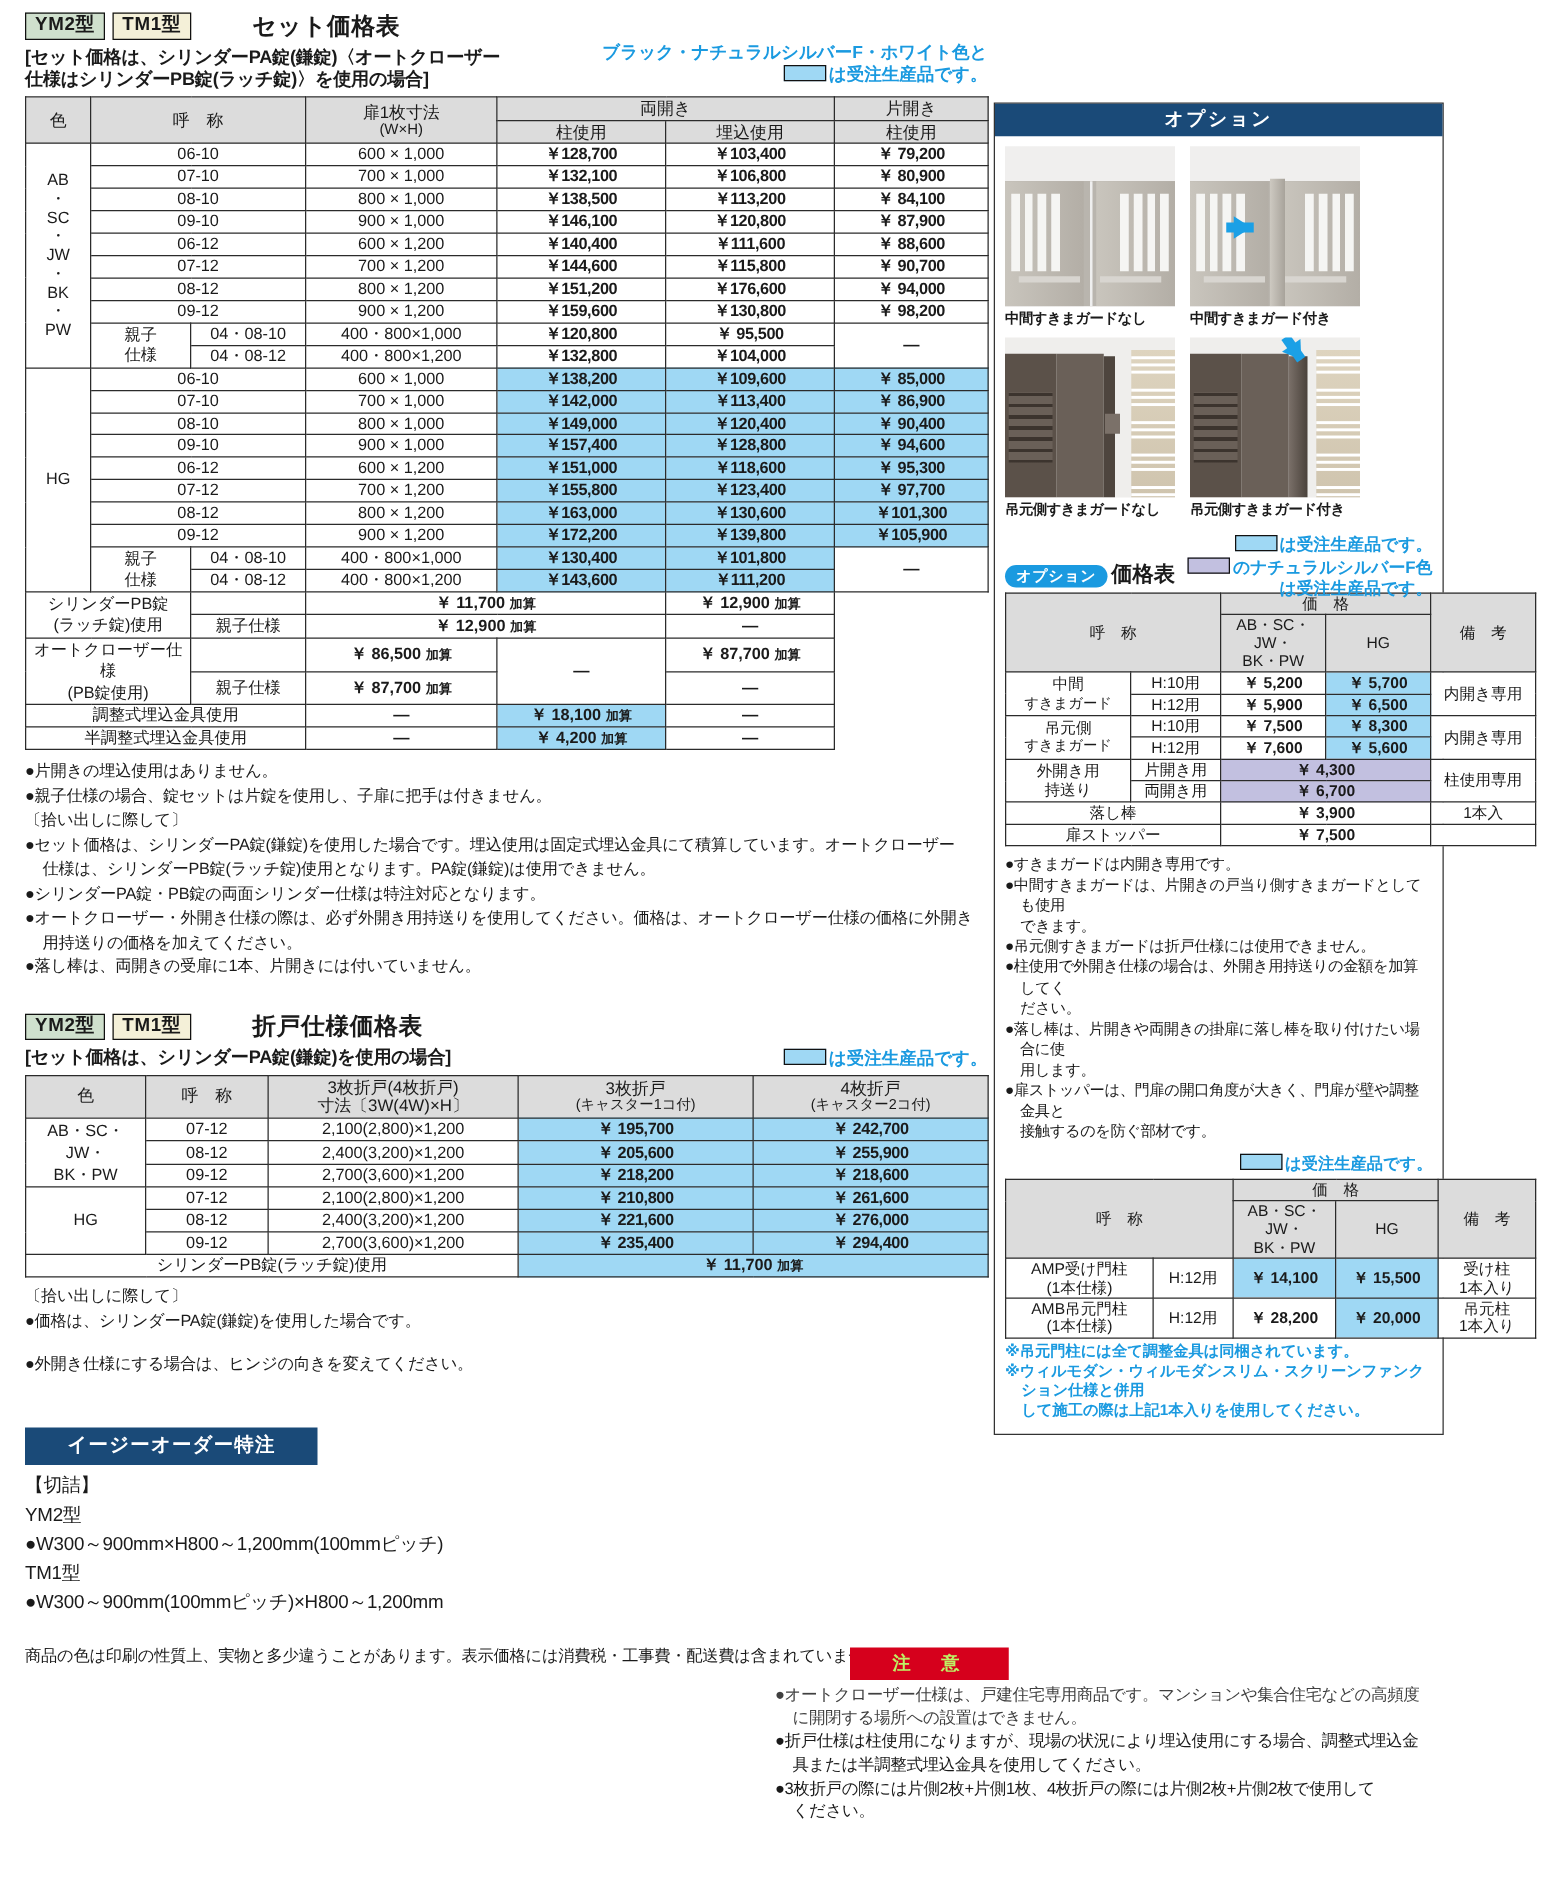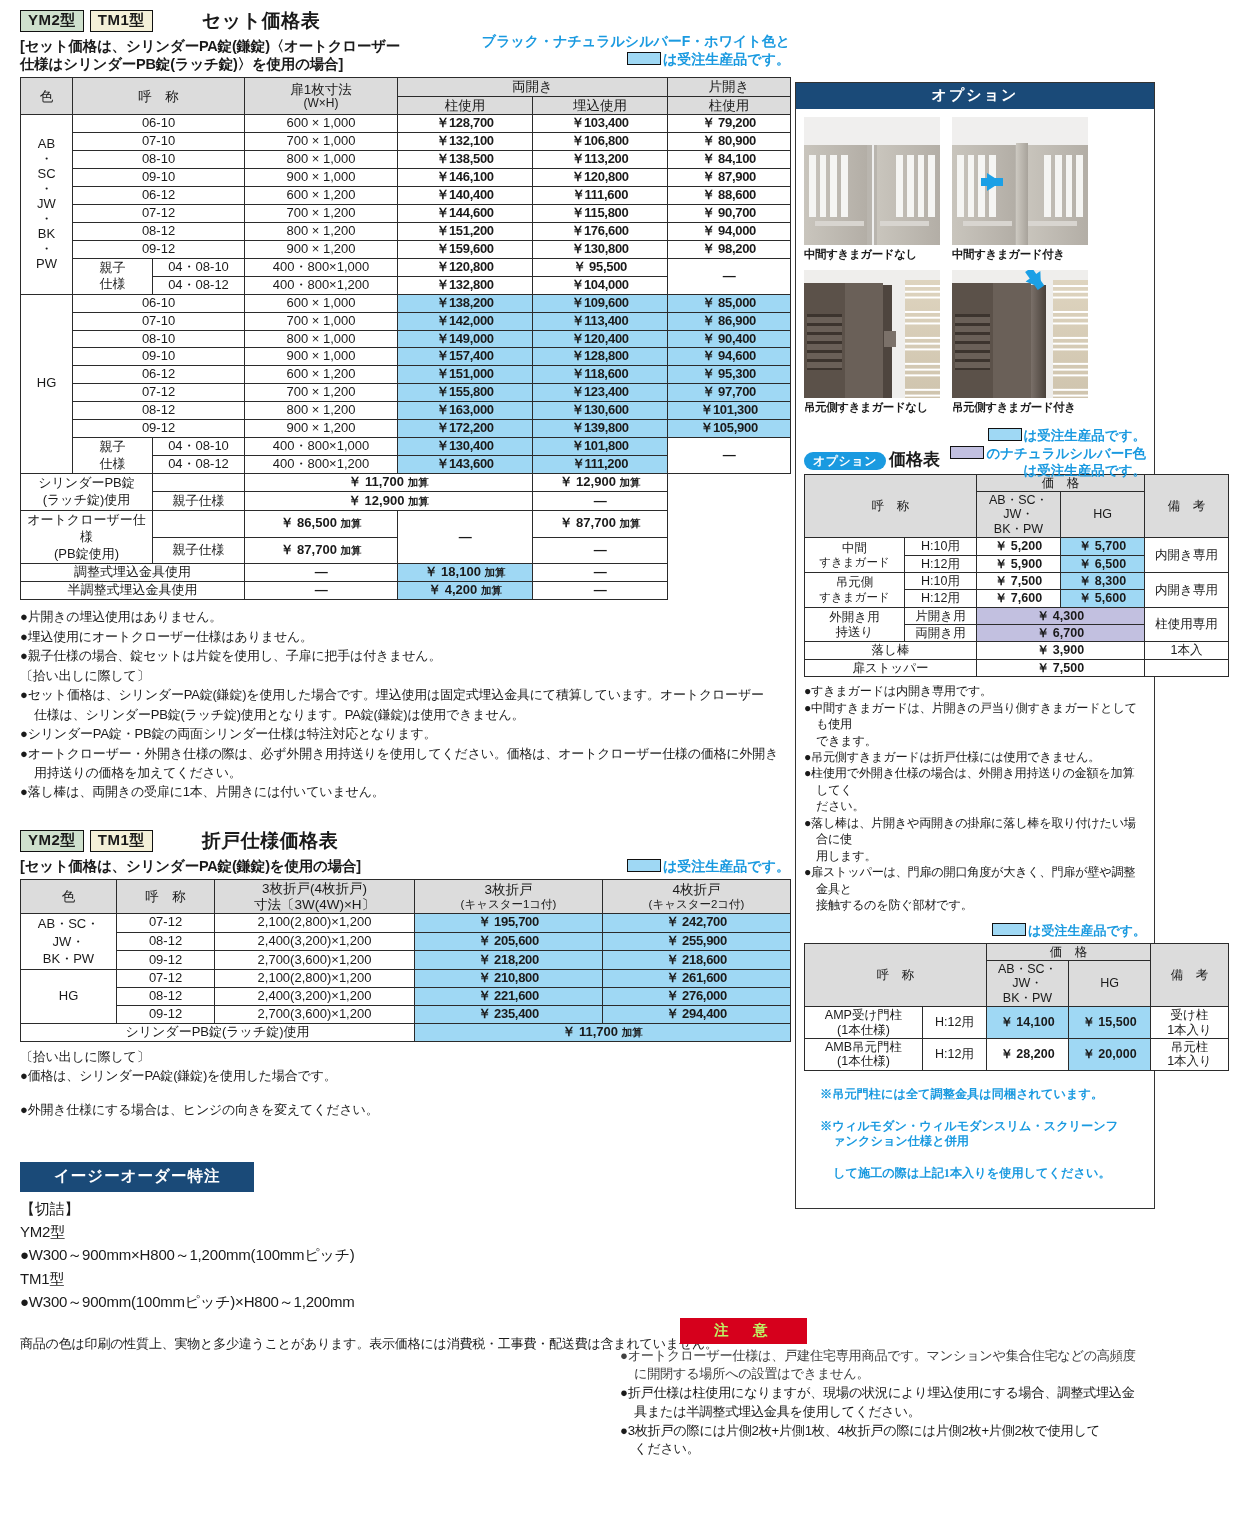--- a/index.html
+++ b/index.html
@@ -150,21 +150,21 @@
   }
   table.opt th { background: #dcdcdc; font-weight: 400; }
   .opt-price { font-weight: 700; font-size: 14px; }
   .opt-label { font-size: 12.5px; line-height: 1.2; }
 
   .opt-bullets { margin-top: 6px; font-size: 12.2px; line-height: 1.35; letter-spacing: -.3px; }
   .opt-bullets p { margin: 0; padding-left: 12px; text-indent: -12px; }
 
   .blue-note-sm { color: #1a9ae0; font-weight: 700; font-size: 13px; text-align: right; margin: 8px 0 3px 0; }
   .star-notes { color: #1a9ae0; font-weight: 700; font-size: 12.2px; line-height: 1.3; margin-top: 3px; }
-  .star-notes p { margin: 16px; padding-left: 13px; text-indent: -13px; font-family: Liberation Serif, serif; }
+  .star-notes p { margin: 0; padding-left: 13px; text-indent: -13px; }
 
   
   .easy-order-bar {
     display: inline-block; background: #1a4a78; color: #fff;
     font-weight: 700; font-size: 15.5px; letter-spacing: 1px;
     padding: 4px 34px 5px 34px;
   }
   .eo-body { font-size: 15px; line-height: 1.55; margin-top: 5px; letter-spacing: -.2px; }
   .eo-body div { margin: 0; }
 
@@ -414,21 +414,20 @@
           <td colspan="3" class="cell-name">半調整式埋込金具使用</td>
           <td class="price">—</td>
           <td class="price-sm bg-blue"><span>￥  4,200</span> <span class="add-unit">加算</span></td>
           <td class="price">—</td>
         </tr>
       </tbody>
     </table>
 
     <div class="bullets">
       <p>●片開きの埋込使用はありません。</p>
-      <p>●埋込使用にオートクローザー仕様はありません。</p>
       <p>●親子仕様の場合、錠セットは片錠を使用し、子扉に把手は付きません。</p>
       <p>〔拾い出しに際して〕</p>
       <p>●セット価格は、シリンダーPA錠(鎌錠)を使用した場合です。埋込使用は固定式埋込金具にて積算しています。オートクローザー</p>
       <p class="ind">仕様は、シリンダーPB錠(ラッチ錠)使用となります。PA錠(鎌錠)は使用できません。</p>
       <p>●シリンダーPA錠・PB錠の両面シリンダー仕様は特注対応となります。</p>
       <p>●オートクローザー・外開き仕様の際は、必ず外開き用持送りを使用してください。価格は、オートクローザー仕様の価格に外開き</p>
       <p class="ind">用持送りの価格を加えてください。</p>
       <p>●落し棒は、両開きの受扉に1本、片開きには付いていません。</p>
     </div>
 

